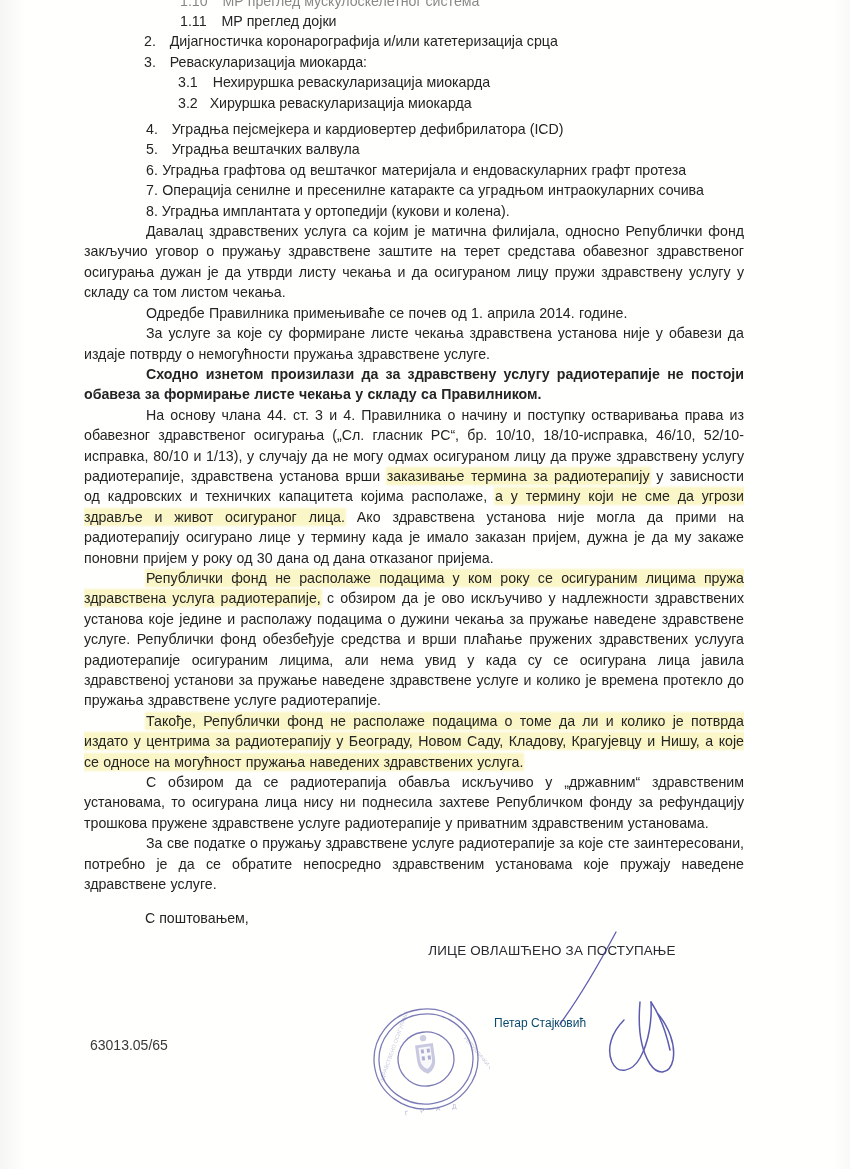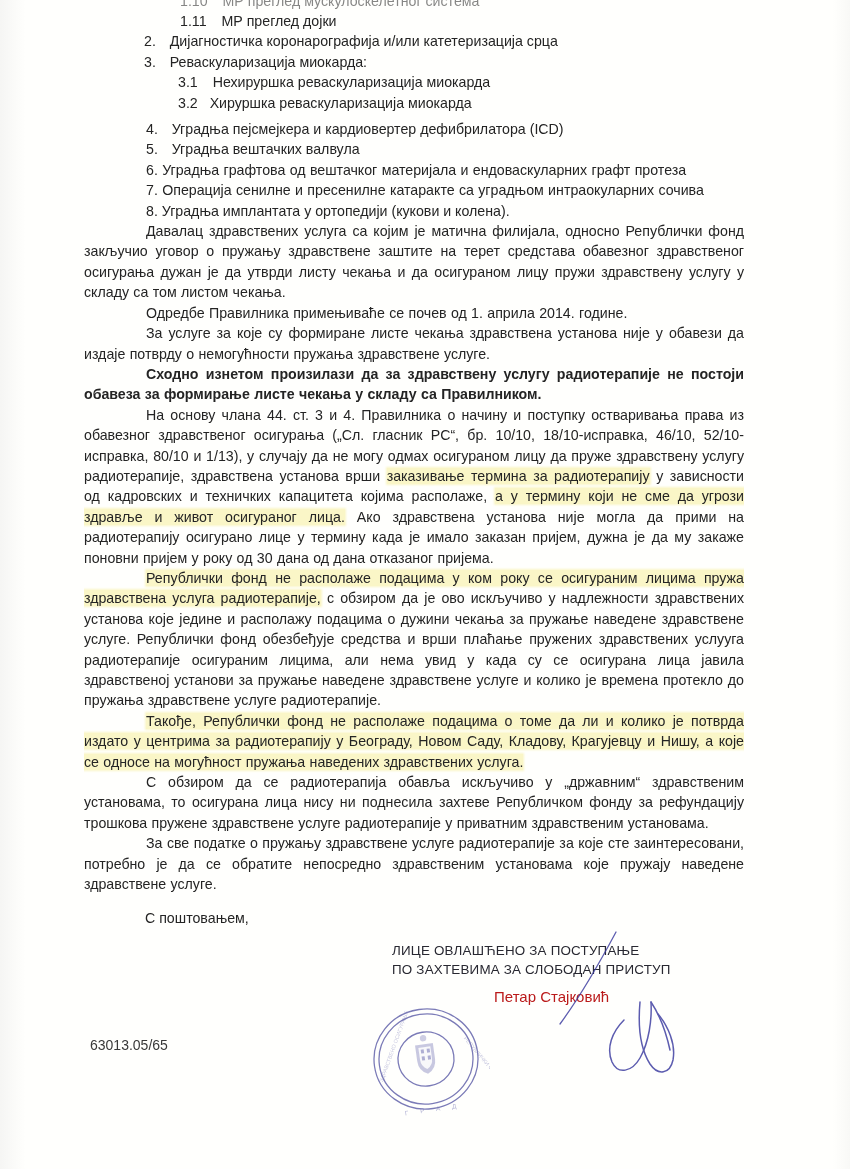--- a/index.html
+++ b/index.html
@@ -77,32 +77,33 @@
     opacity: .55;
   }
   .clipped .list-line { margin-top: -9px; }
 
   
   .sig-block {
     position: absolute;
     left: 392px;
     top: 941px;
     width: 320px;
+    text-align: center;
     font-size: 13.4px;
     line-height: 19px;
     color: #2a2a33;
     letter-spacing: .2px;
     z-index: 3;
   }
   .sig-name {
     position: absolute;
     left: 494px;
-    top: 988px;
-    font-size: 15px;
-    color: #b91c1c;
+    top: 1016px;
+    font-size: 12px;
+    color: #0c4a6e;
     z-index: 4;
   }
   .closing {
     position: absolute;
     left: 145px;
     top: 910px;
     font-size: 14.2px;
   }
   .ref-no {
     position: absolute;
@@ -237,20 +238,19 @@
     <g fill="none" stroke="#3b3b9e" stroke-width="1.5" stroke-linecap="round">
       <path d="M96 4 C80 34 62 66 40 96" stroke-width="1.3"></path>
       <path d="M104 92 C92 104 86 120 92 134 C98 147 112 144 120 130 C129 114 132 92 131 74"></path>
       <path d="M120 74 C118 96 120 120 130 136 C138 148 150 146 153 132 C156 116 148 98 138 86"></path>
       <path d="M131 74 C139 86 146 104 150 122"></path>
     </g>
   </svg>
 
   <div class="sig-block">
     <div>ЛИЦЕ ОВЛАШЋЕНО ЗА ПОСТУПАЊЕ</div>
-    <div>ПО ЗАХТЕВИМА ЗА СЛОБОДАН ПРИСТУП</div>
   </div>
 
   <div class="sig-name">Петар Стајковић</div>
 
   <div class="ref-no">63013.05/65</div>
 
 </div>
 
 </body></html>

